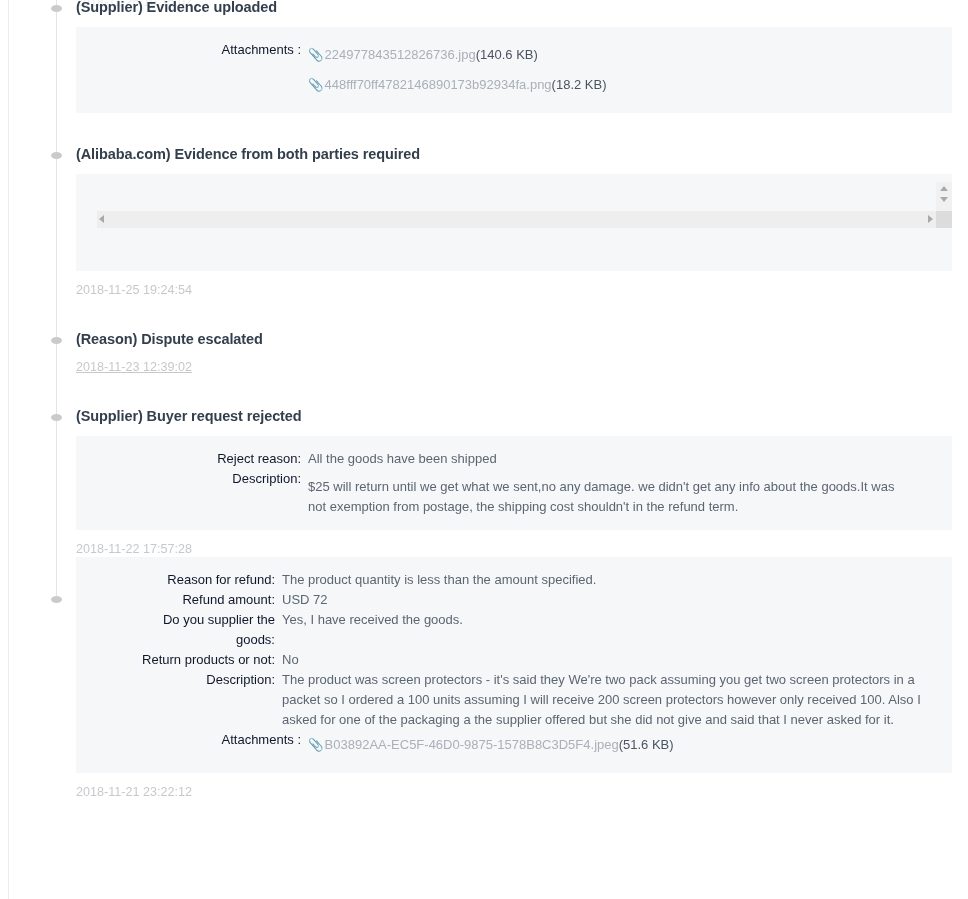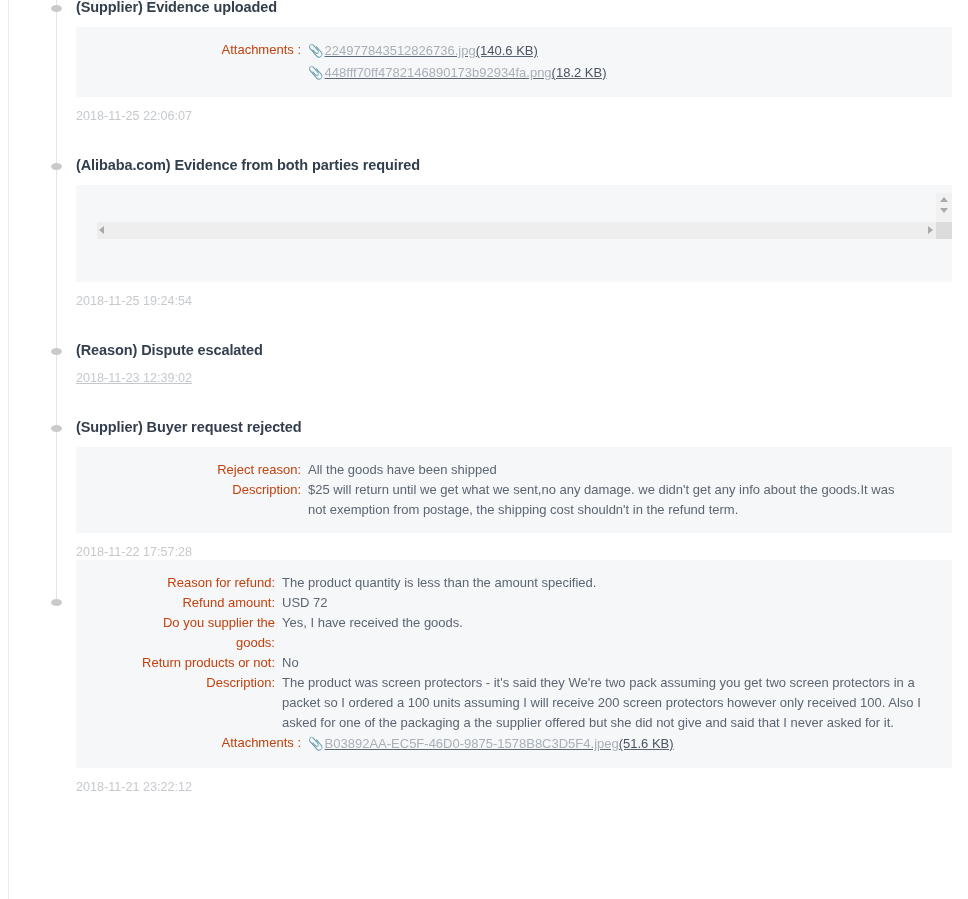--- a/index.html
+++ b/index.html
@@ -90,36 +90,36 @@
   
   .field-row {
     display: flex;
     align-items: flex-start;
     line-height: 20px;
   }
   .field-label {
     flex: 0 0 auto;
     text-align: right;
     font-size: 13px;
-    color: #c2410c;
+    color: #0f172a;
     white-space: pre-line;
     padding-right: 7px;
     box-sizing: border-box;
   }
   .field-value {
     flex: 1 1 auto;
     font-size: 13px;
     color: #5c6672;
     line-height: 20px;
   }
   .w-reject .field-label { width: 232px; text-align: right; }
   .w-attach .field-label { width: 232px; }
   .w-refund .field-label { width: 206px; text-align: right; }
 
-  .attach-line { line-height: 21px; text-decoration: underline; }
+  .attach-line { line-height: 30px; }
   .clip {
     display: inline-block;
     margin-right: 1px;
     color: #b6bcc2;
     font-size: 12.5px;
     transform: rotate(-0deg);
   }
   .file-name {
     color: #a9b0b7;
     text-decoration: none;
@@ -238,21 +238,20 @@
           <div class="field-value">
             <div class="attach-line">
               <span class="clip">📎</span><a class="file-name" href="#">224977843512826736.jpg</a><span class="file-size">(140.6 KB)</span>
             </div>
             <div class="attach-line">
               <span class="clip">📎</span><a class="file-name" href="#">448fff70ff4782146890173b92934fa.png</a><span class="file-size">(18.2 KB)</span>
             </div>
           </div>
         </div>
       </div>
-      <div class="tl-time">2018-11-25 22:06:07</div>
     </div>
 
     <div class="tl-item">
       <div class="tl-dot"></div>
       <div class="tl-title">(Alibaba.com) Evidence from both parties required</div>
       <div class="scrollbox">
         <div class="sb-v">
           <div class="sb-arrow up">
               <span class="tri tri-up"></span>
             </div>
@@ -282,21 +281,21 @@
     <div class="tl-item">
       <div class="tl-dot"></div>
       <div class="tl-title">(Supplier) Buyer request rejected</div>
       <div class="tl-panel w-reject">
         <div class="field-row">
           <div class="field-label">Reject reason:</div>
           <div class="field-value">All the goods have been shipped</div>
         </div>
         <div class="field-row">
           <div class="field-label">Description:</div>
-          <div class="field-value" style="max-width:605px;">$25 will return until we get what we sent,no any damage. we didn't get any info about the goods.It was not exemption from postage, the shipping cost shouldn't in the refund term.</div>
+          <div class="field-value" style="max-width:605px;margin-top:8px;">$25 will return until we get what we sent,no any damage. we didn't get any info about the goods.It was not exemption from postage, the shipping cost shouldn't in the refund term.</div>
         </div>
       </div>
       <div class="tl-time">2018-11-22 17:57:28</div>
     </div>
 
     <div class="tl-item">
       <div class="tl-dot"></div>
       <div class="tl-panel w-refund">
         <div class="field-row">
           <div class="field-label">Reason for refund:</div>

